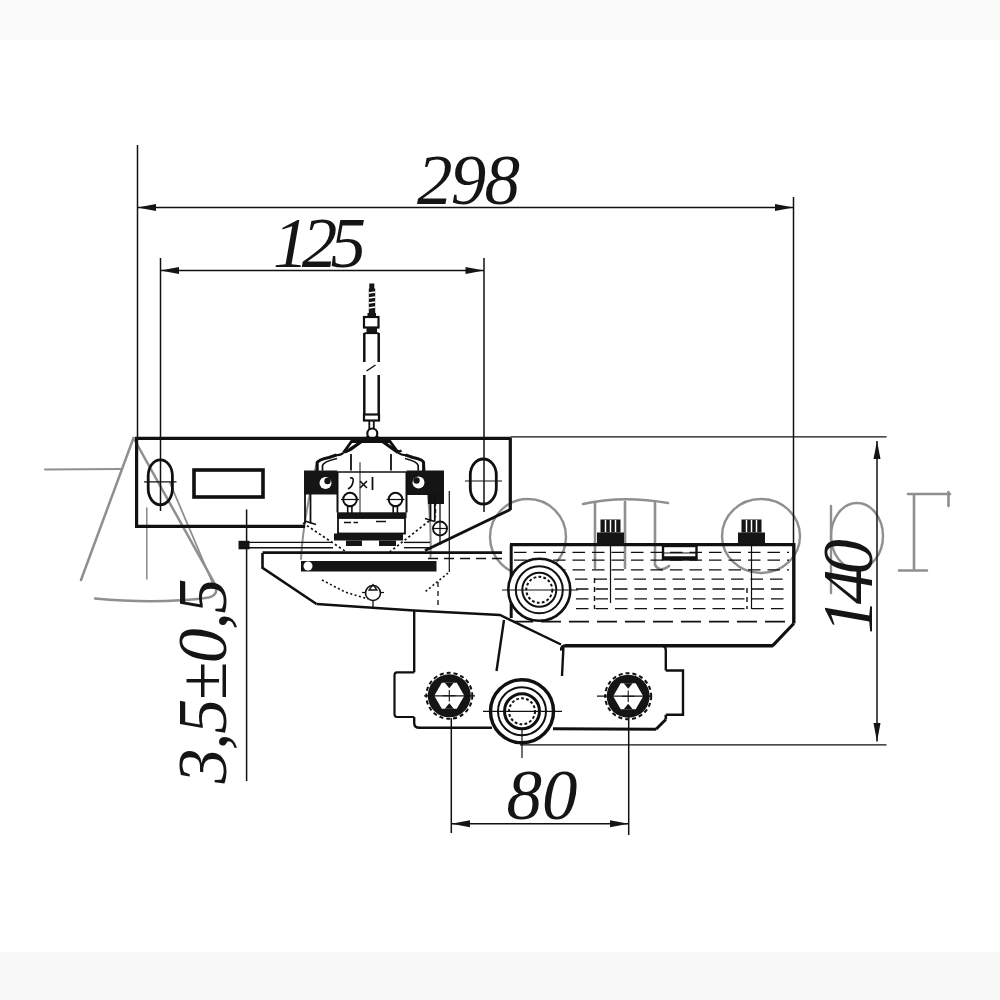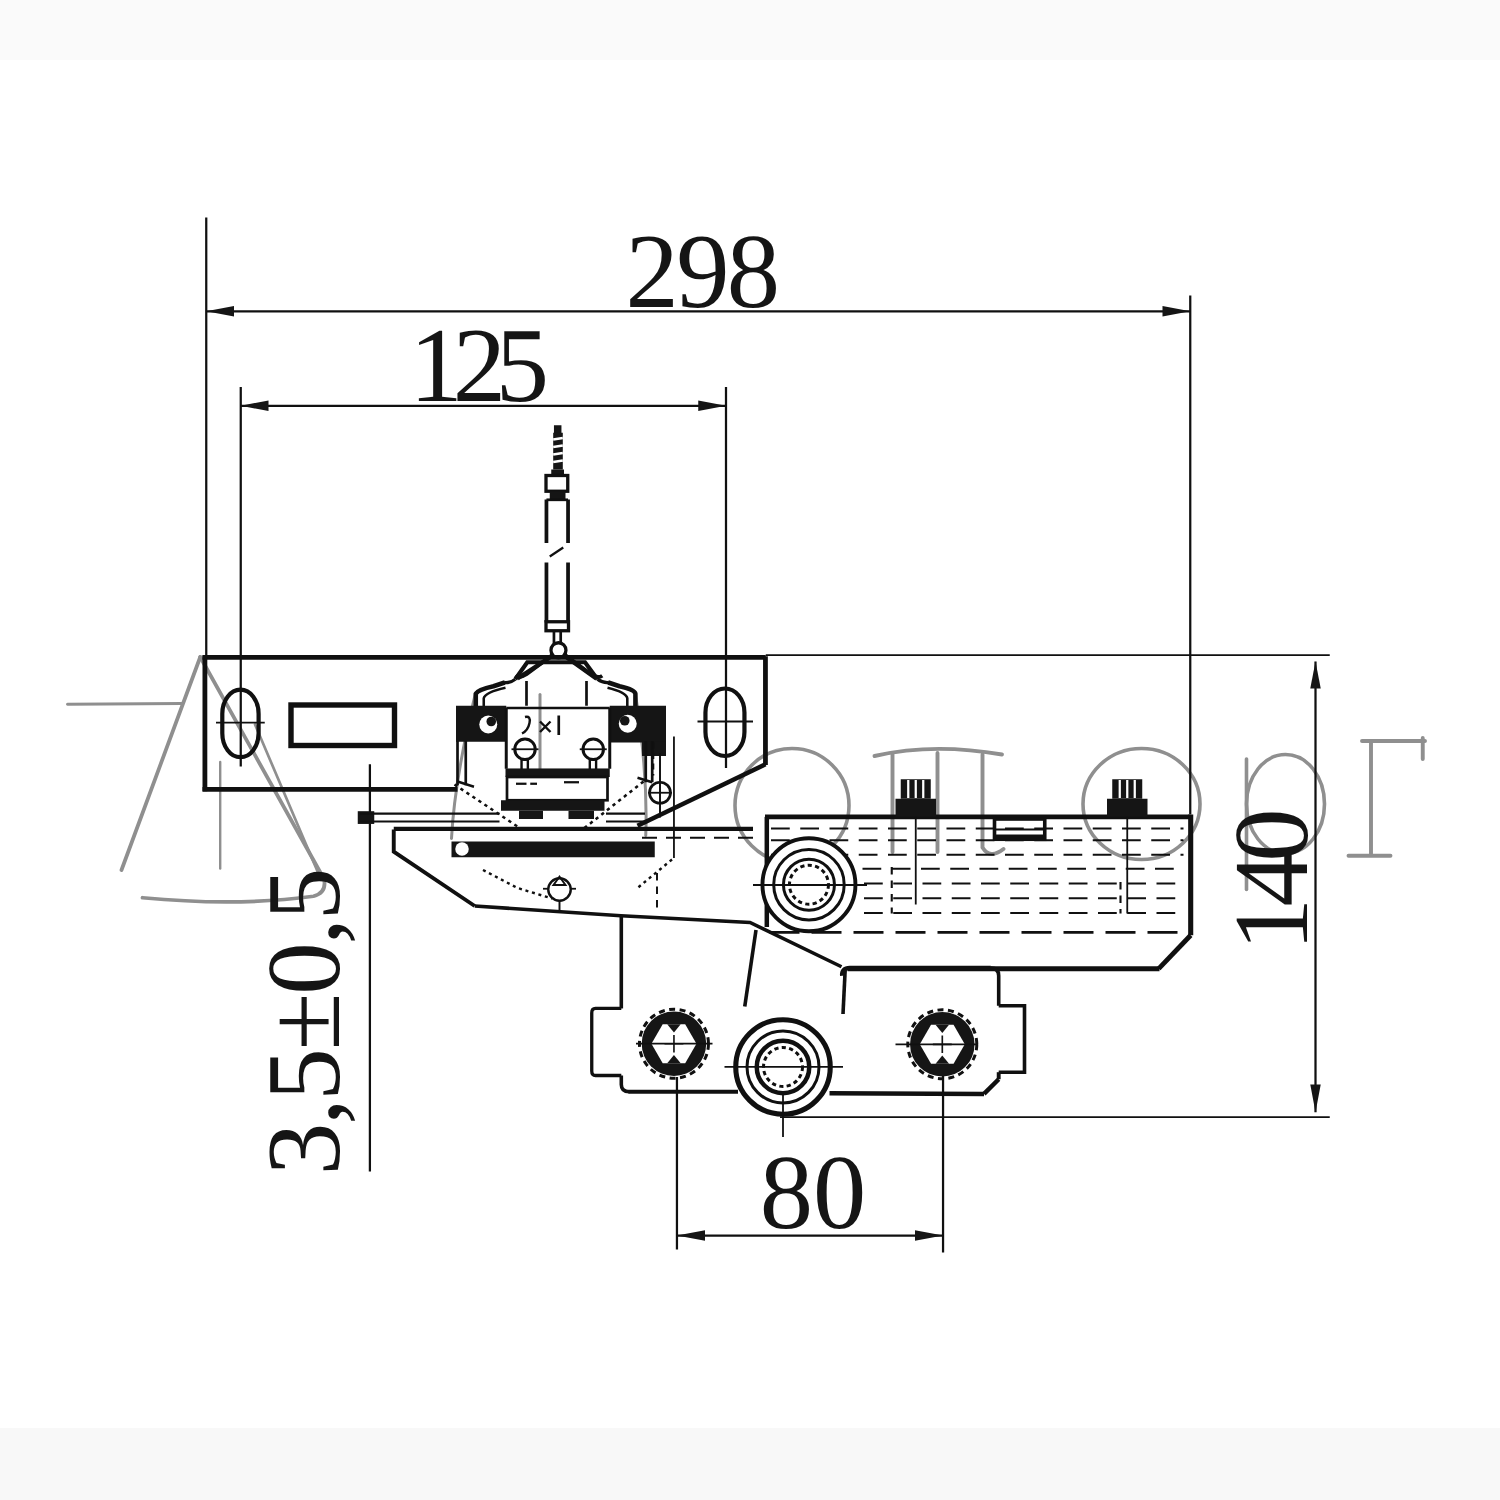--- a/index.html
+++ b/index.html
@@ -1,16 +1,16 @@
 <!DOCTYPE html>
 <html><head>
 <meta charset="utf-8">
 <style>
 html,body{margin:0;padding:0;background:#fff;}
-#wrap{width:1000px;height:1000px;position:relative;font-family:"Liberation Serif",serif;}
+#wrap{width:1000px;height:1000px;position:relative;font-family:"Liberation Serif",serif;font-style:italic;}
 svg{position:absolute;left:0;top:0;}
 </style>
 </head>
 <body>
 <div id="wrap">
 <svg width="1000" height="1000" viewBox="0 0 1000 1000">
 
 <rect x="0" y="0" width="1000" height="1000" fill="#ffffff"></rect>
 <rect x="0" y="0" width="1000" height="40" fill="#fafafa"></rect>
 <rect x="0" y="952" width="1000" height="48" fill="#f8f8f8"></rect>

